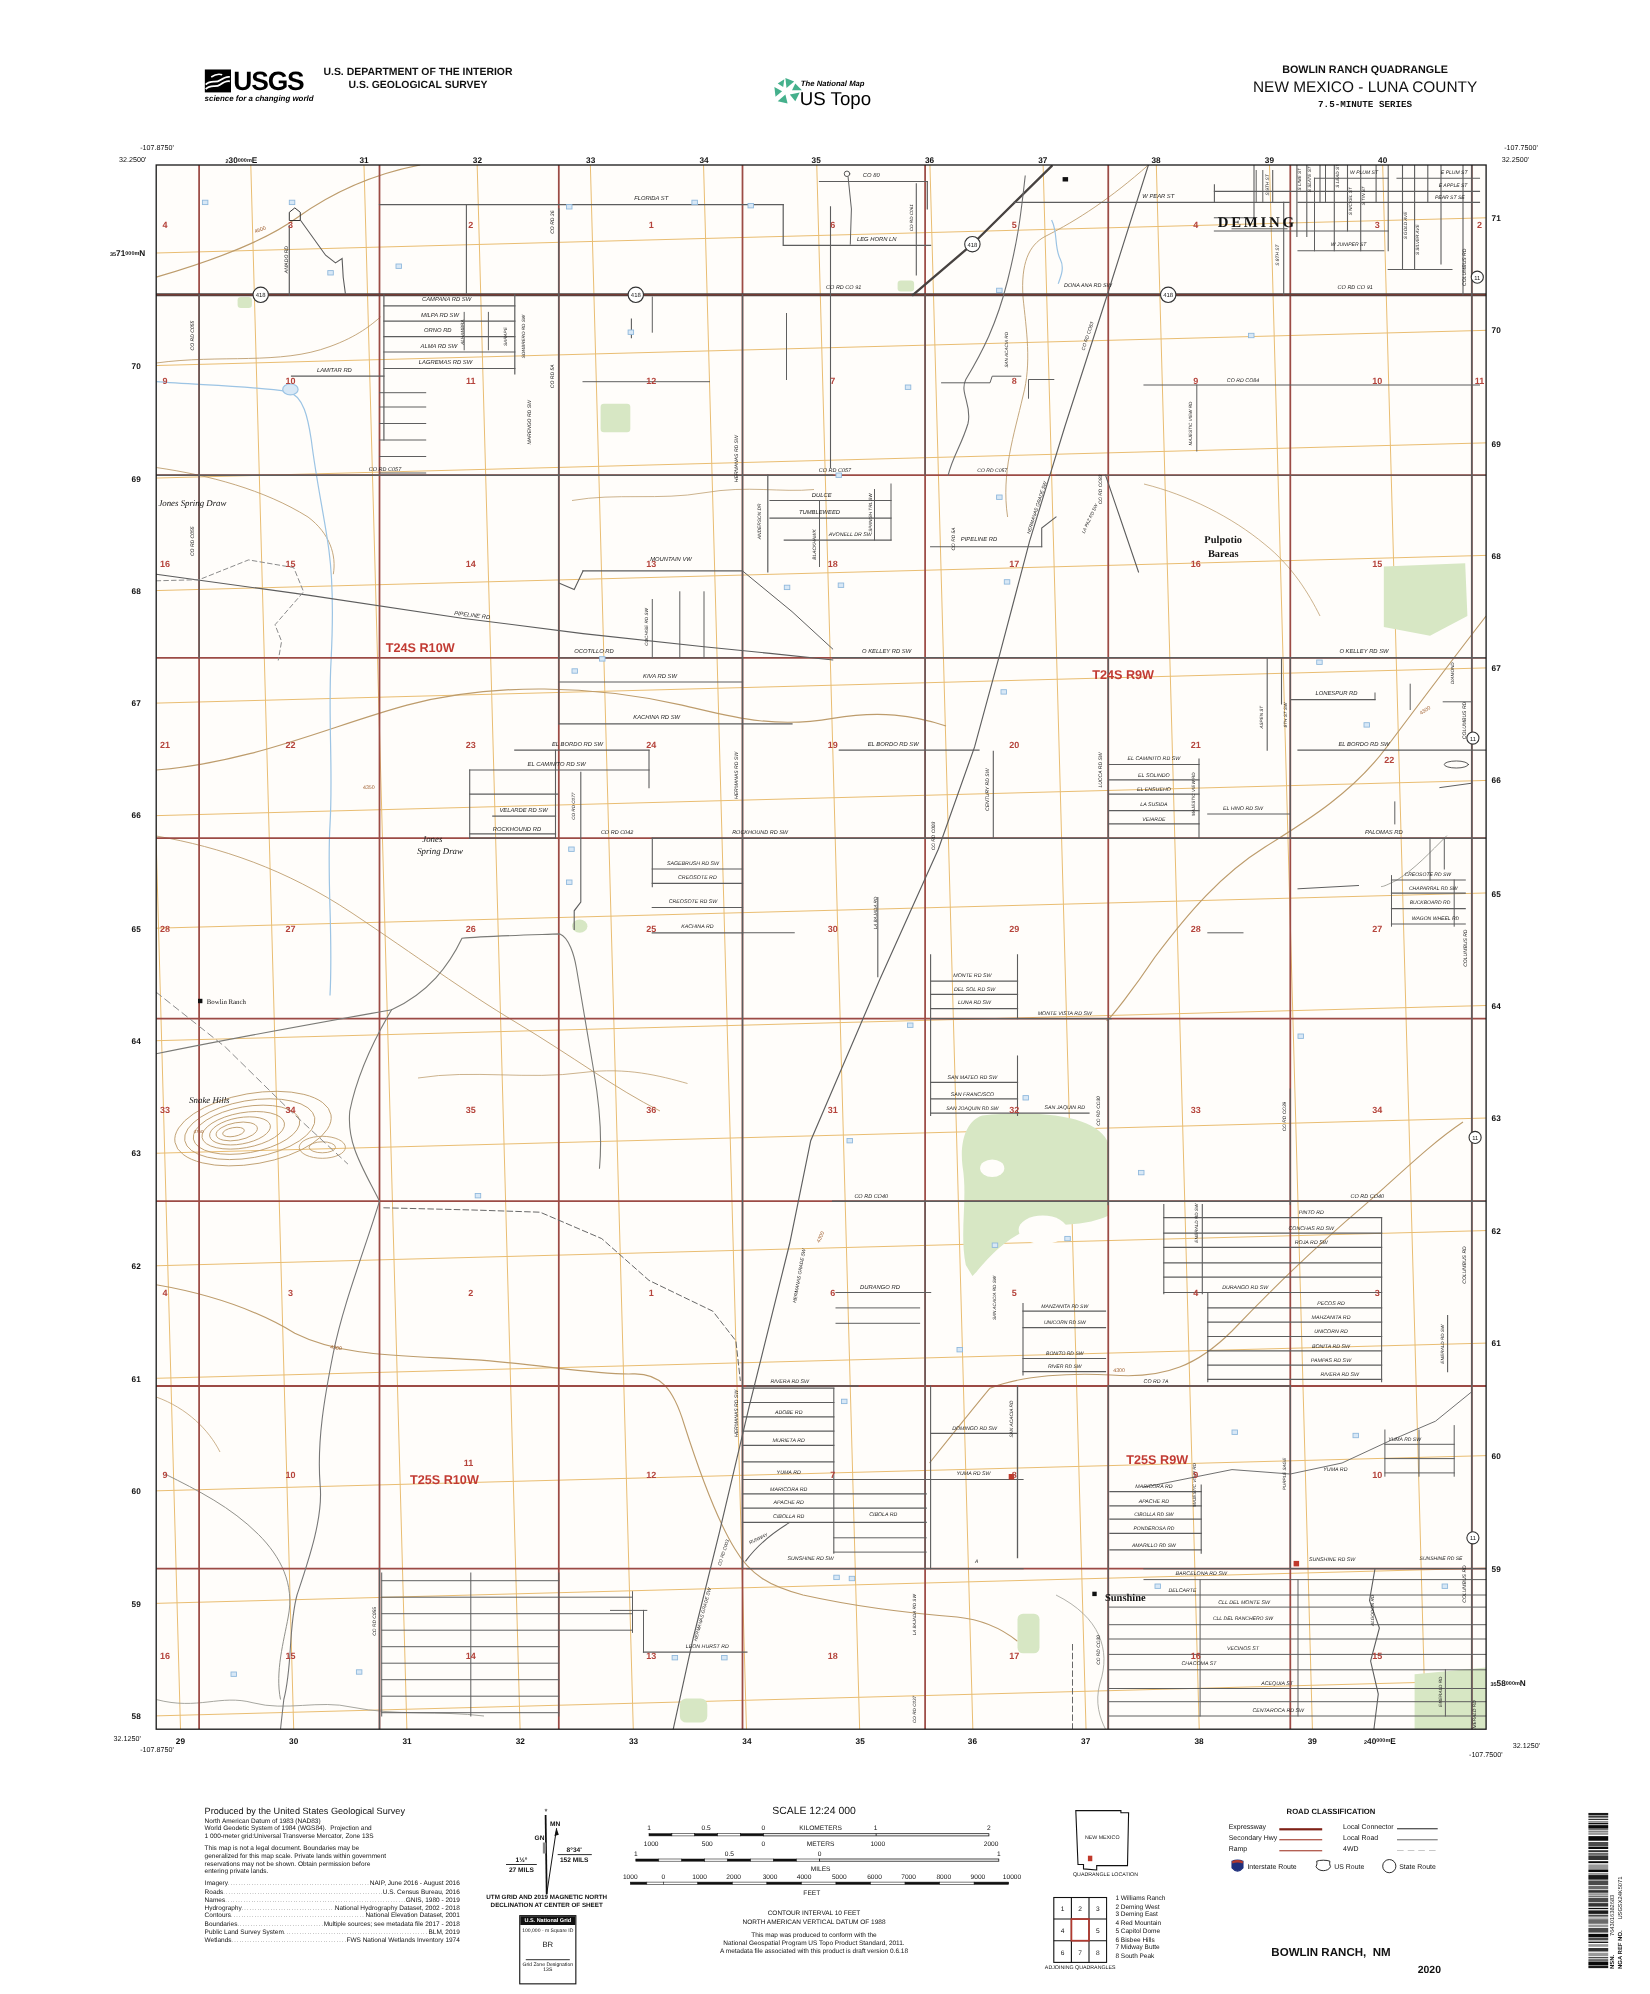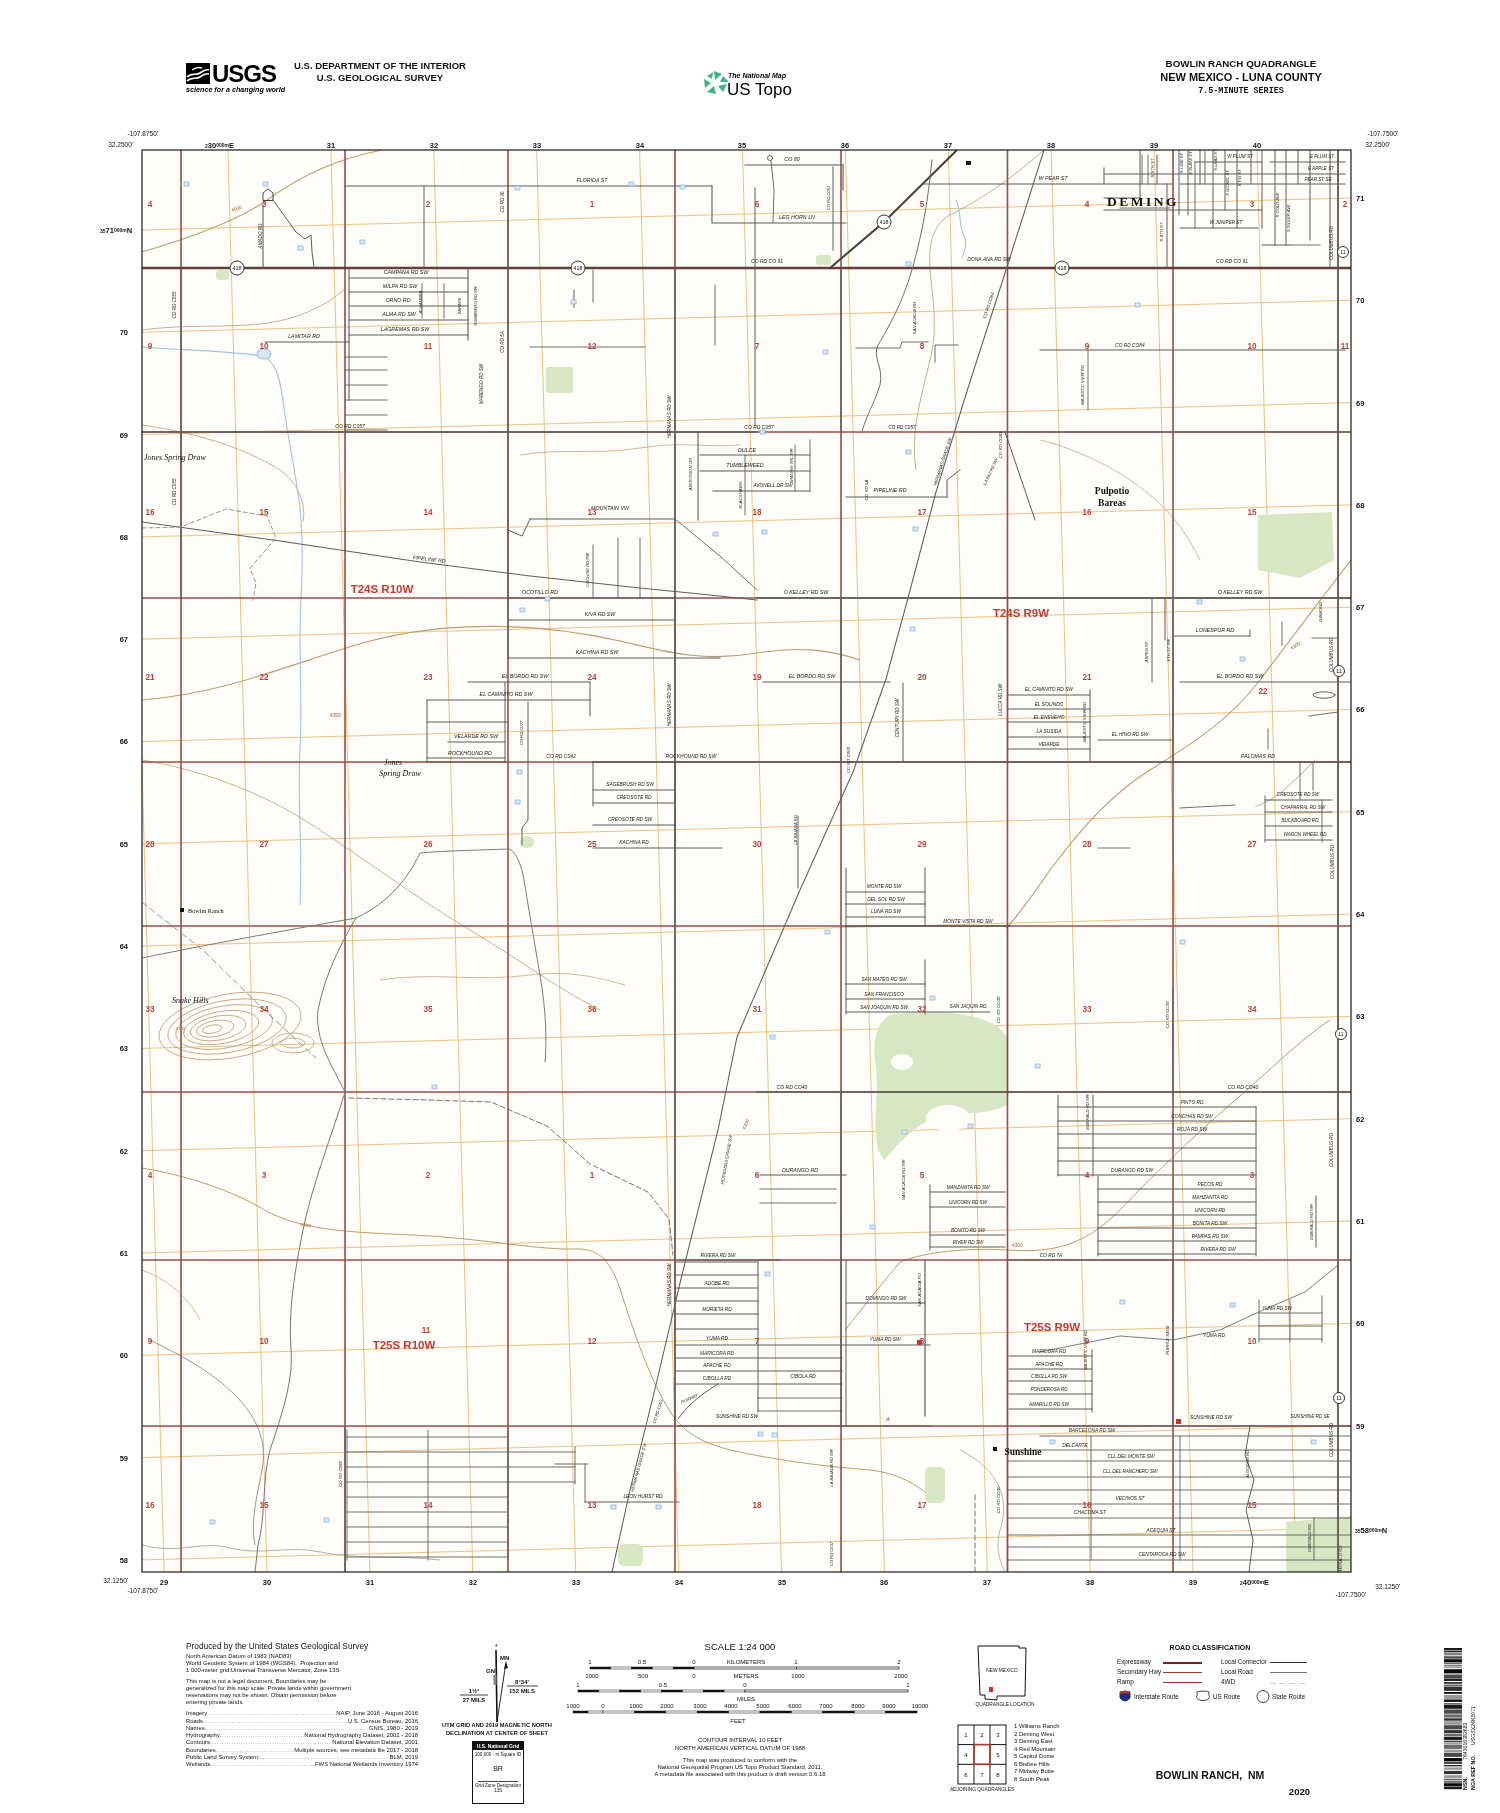--- a/index.html
+++ b/index.html
@@ -30,21 +30,21 @@
    <path d="M3 20 L2 11 L9 15 Z"></path>
           <path d="M5 8 L11 4 L10 11 Z"></path>
   </g>
   <text x="26" y="10" font-family="Liberation Sans,sans-serif" font-size="7" font-style="italic" font-weight="bold" fill="#000">The National Map</text>
   <text x="25" y="27" font-family="Liberation Sans,sans-serif" font-size="17" fill="#000">US Topo</text>
  </svg>
 </div>
 
 <div style="position:absolute;left:1091px;top:58px;width:300px;text-align:center;color:#111;">
  <div style="font-size:9.8px;font-weight:bold;">BOWLIN RANCH QUADRANGLE</div>
- <div style="font-size:11px;font-weight:bold;margin-top:2px;">NEW MEXICO - LUNA COUNTY</div>
+ <div style="font-size:14px;font-weight:normal;margin-top:2px;">NEW MEXICO - LUNA COUNTY</div>
  <div style="font-size:8.4px;font-weight:bold;margin-top:3px;font-family:Liberation Mono, monospace;">7.5-MINUTE SERIES</div>
 </div>
 
 <svg style="position:absolute;left:0;top:0;" width="1500" height="1813" viewBox="0 0 1500 1813" font-family="Liberation Sans, sans-serif">
 <defs>
         <clipPath id="mapclip">
           <rect x="142" y="150" width="1209" height="1422"></rect>
         </clipPath>
       </defs>
 
@@ -929,21 +929,21 @@
 
 <div style="position:absolute;left:472px;top:1741px;width:50px;height:61px;border:1px solid #111;font-size:4.6px;color:#111;text-align:center;">
  <div style="background:#111;color:#fff;font-size:5px;font-weight:bold;padding:1px 0;">U.S. National Grid</div>
  <div style="margin-top:2px;">100,000 - m Square ID</div>
  <div style="font-size:7px;margin-top:8px;">BR</div>
  <div style="border-top:1.5px solid #444;width:40px;margin:9px auto 1px;"></div>
  <div>Grid Zone Designation</div>
  <div>13S</div>
 </div>
 
-<div style="position:absolute;left:640px;top:1641px;width:200px;text-align:center;font-size:9.5px;color:#111;">SCALE 1:24 000</div>
+<div style="position:absolute;left:640px;top:1641px;width:200px;text-align:center;font-size:9.5px;color:#111;">SCALE 12:24 000</div>
 <svg style="position:absolute;left:560px;top:1655px;" width="380" height="75" viewBox="0 0 380 75" font-family="Liberation Sans,sans-serif">
       <g font-size="6" fill="#111" text-anchor="middle">
         <text x="30" y="9">1</text>
         <text x="82" y="9">0.5</text>
         <text x="134" y="9">0</text>
         <text x="186" y="9">KILOMETERS</text>
         <text x="236" y="9">1</text>
         <text x="339" y="9">2</text>
         <rect x="30.0" y="12" width="20.8" height="2" fill="#111" stroke="#111" stroke-width="0.5"></rect>
         <rect x="50.8" y="12" width="20.8" height="2" fill="#fff" stroke="#111" stroke-width="0.5"></rect>

